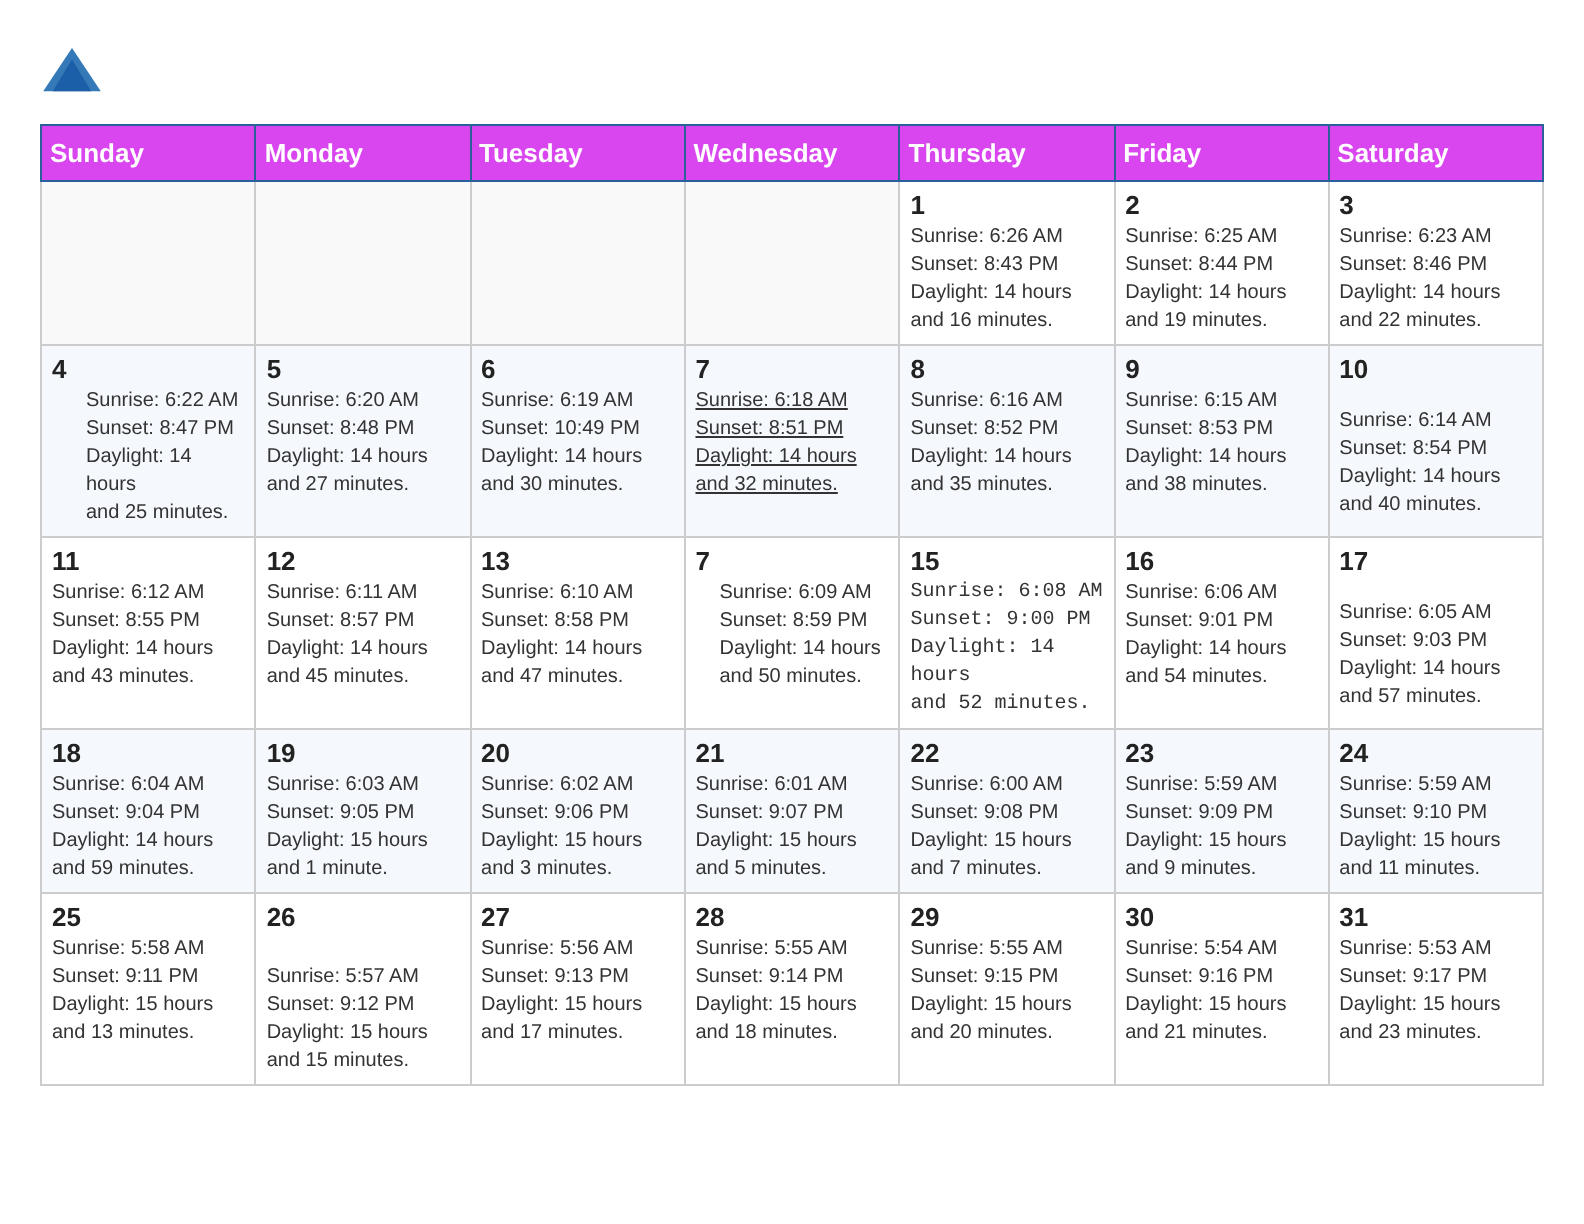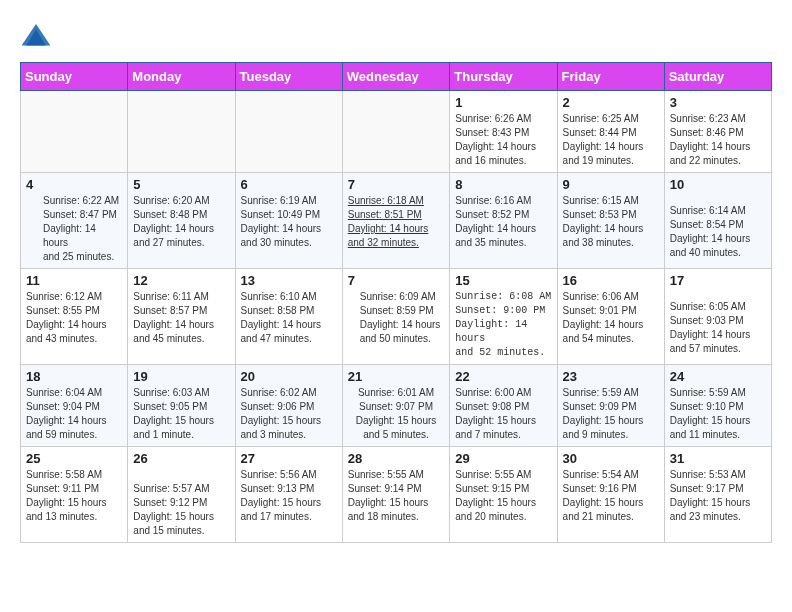--- a/index.html
+++ b/index.html
@@ -268,21 +268,21 @@
         </td>
         <td>
           <span class="day-number">20</span>
           <div class="day-info" style="white-space: pre-line;">Sunrise: 6:02 AM
 Sunset: 9:06 PM
 Daylight: 15 hours
 and 3 minutes.</div>
         </td>
         <td>
           <span class="day-number">21</span>
-          <div class="day-info" style="white-space: pre-line; text-align: center;">Sunrise: 6:01 AM
+          <div class="day-info" style="white-space: pre-line;">Sunrise: 6:01 AM
 Sunset: 9:07 PM
 Daylight: 15 hours
 and 5 minutes.</div>
         </td>
         <td>
           <span class="day-number">22</span>
           <div class="day-info" style="white-space: pre-line;">Sunrise: 6:00 AM
 Sunset: 9:08 PM
 Daylight: 15 hours
 and 7 minutes.</div>

